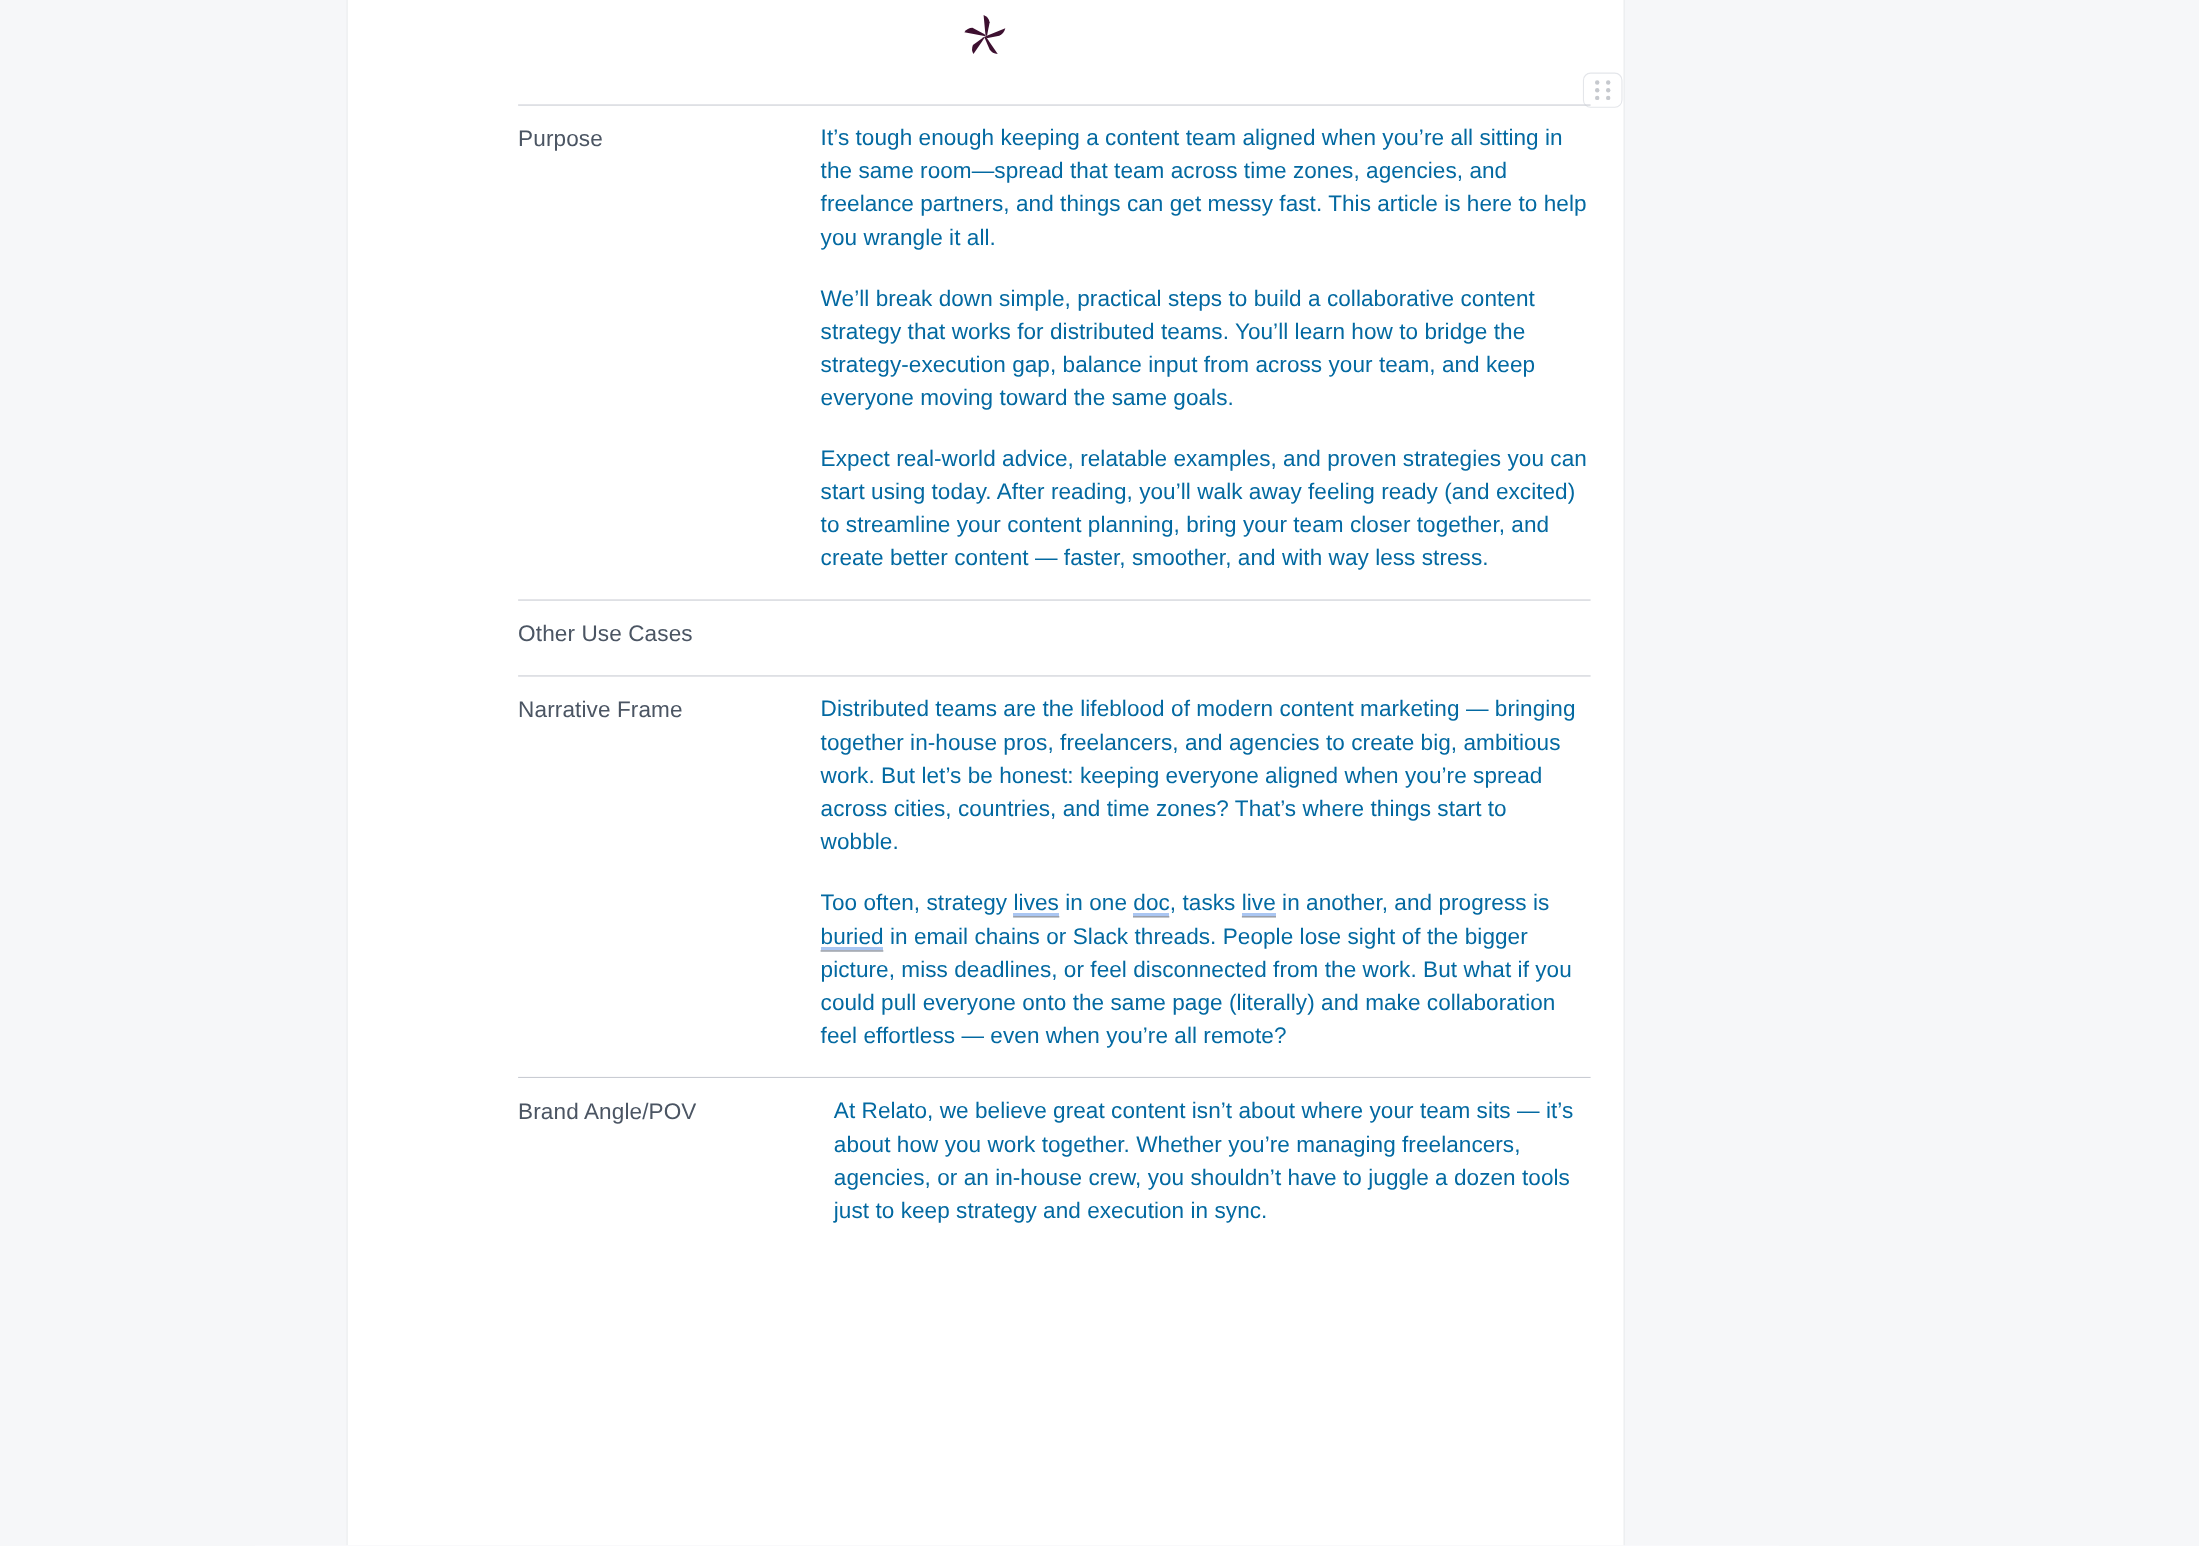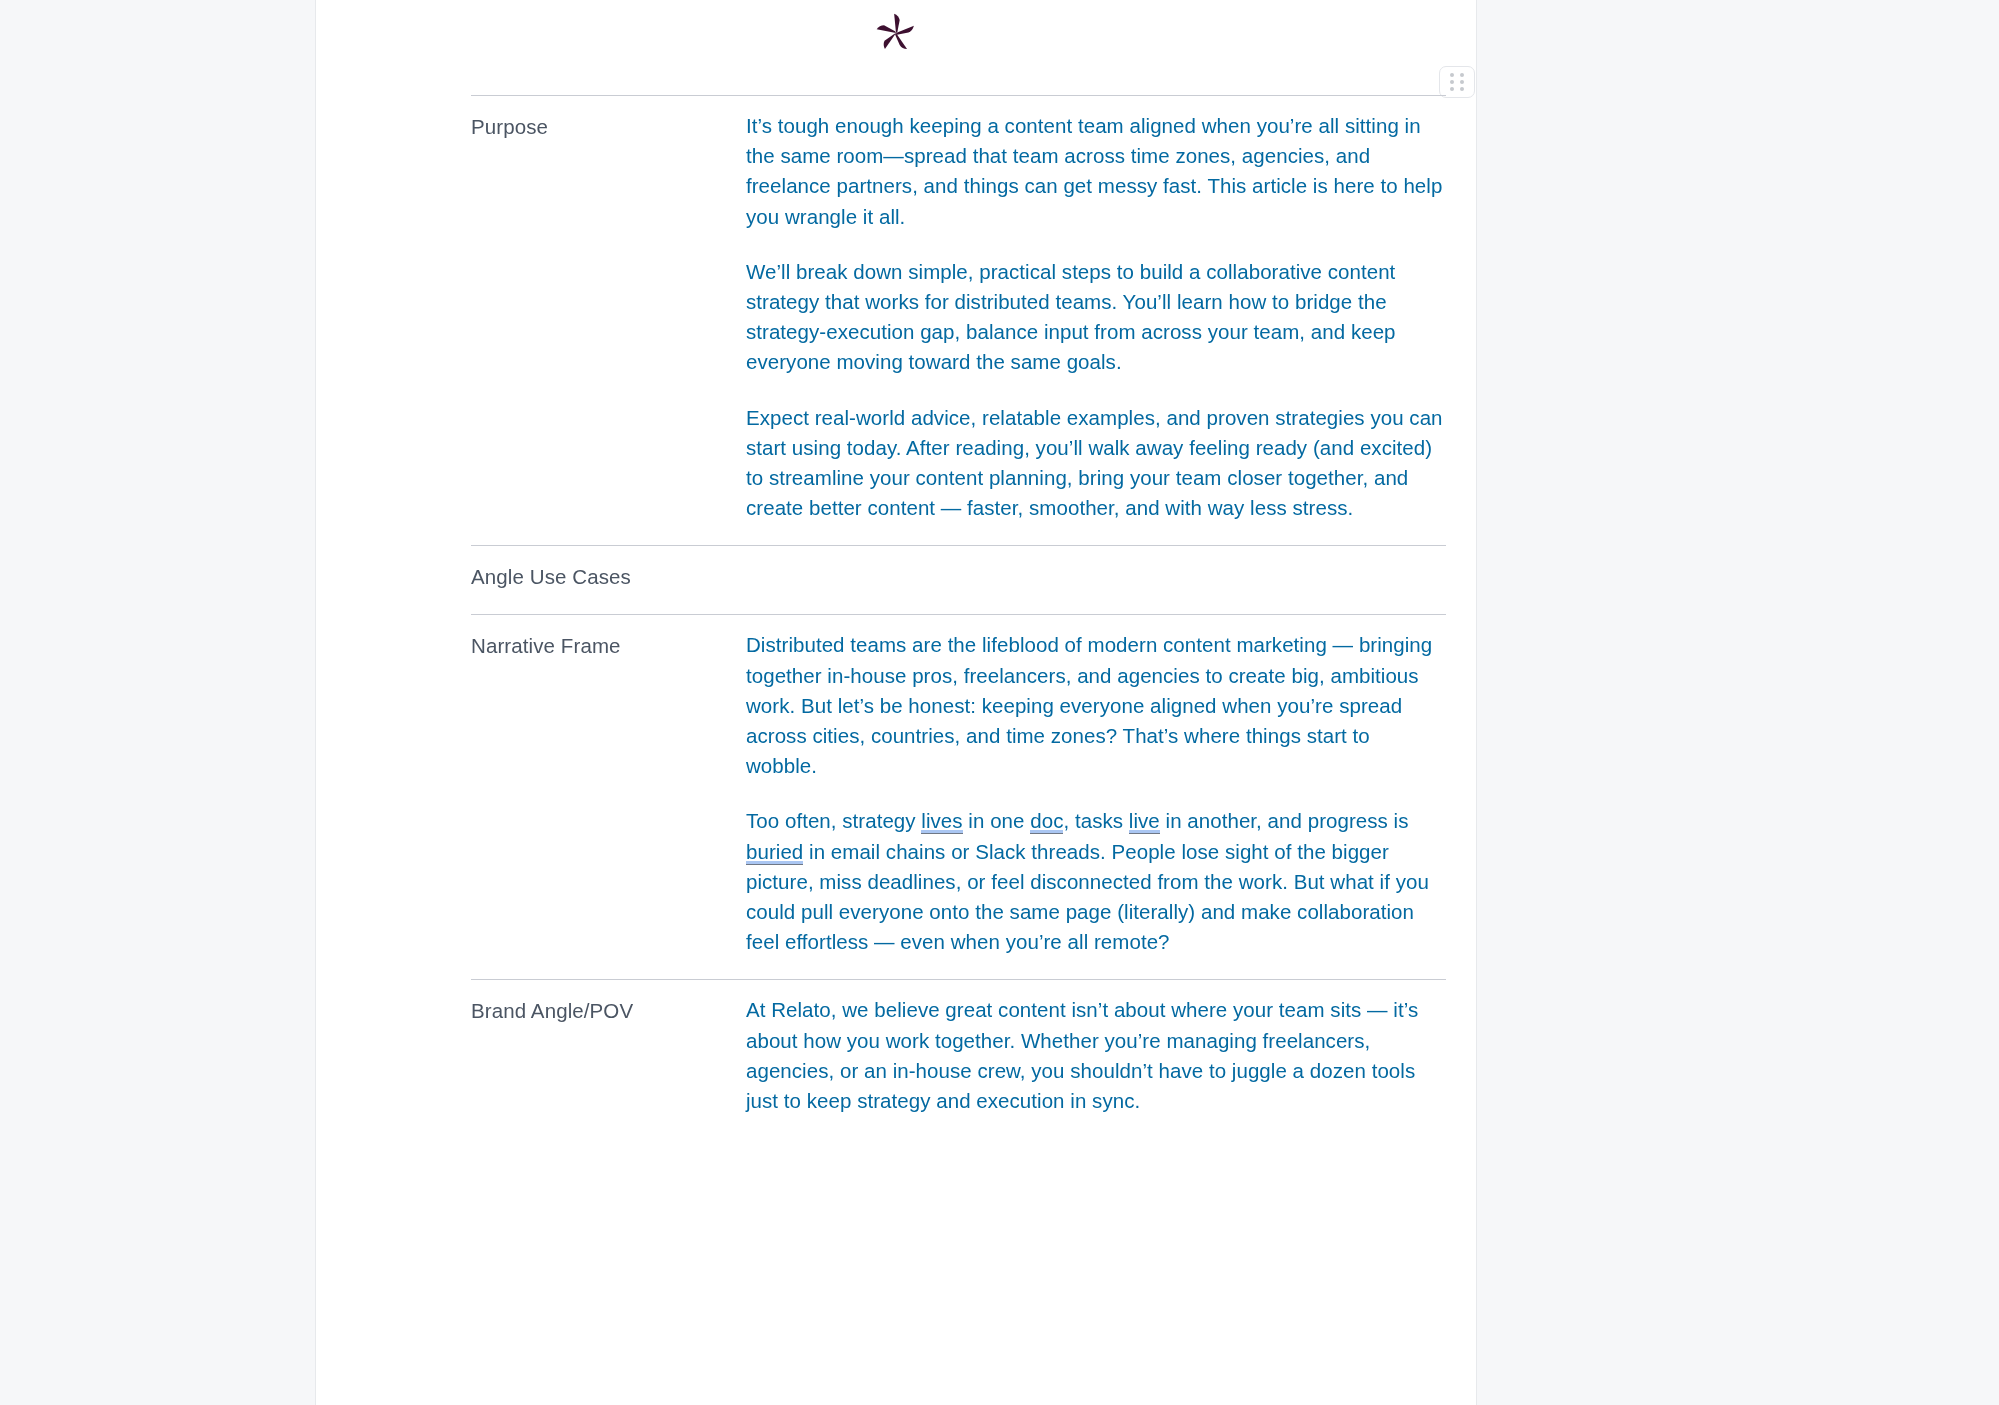--- a/index.html
+++ b/index.html
@@ -89,20 +89,21 @@
 
   .brief-row {
     display: flex;
     align-items: flex-start;
     border-top: 1px solid #c9ccd3;
     padding-top: 15px;
     padding-bottom: 22px;
   }
   .brief-row:last-child {
     padding-bottom: 10px;
+    gap: 12px;
   }
 
   .brief-label {
     flex: 0 0 275px;
     font-size: 20.5px;
     line-height: 30px;
     color: #4b5563;
     letter-spacing: 0.1px;
     padding-top: 1px;
   }
@@ -166,21 +167,21 @@
         <div class="brief-label">Purpose</div>
         <div class="brief-value">
           <p>It’s tough enough keeping a content team aligned when you’re all sitting in the same room—spread that team across time zones, agencies, and freelance partners, and things can get messy fast. This article is here to help you wrangle it all.</p>
           <p>We’ll break down simple, practical steps to build a collaborative content strategy that works for distributed teams. You’ll learn how to bridge the strategy-execution gap, balance input from across your team, and keep everyone moving toward the same goals.</p>
           <p>Expect real-world advice, relatable examples, and proven strategies you can start using today. After reading, you’ll walk away feeling ready (and excited) to streamline your content planning, bring your team closer together, and create better content — faster, smoother, and with way less stress.</p>
         </div>
       </div>
 
 
       <div class="brief-row">
-        <div class="brief-label">Angle Use Cases</div>
+        <div class="brief-label">Other Use Cases</div>
       </div>
 
       <div class="brief-row">
         <div class="brief-label">Narrative Frame</div>
         <div class="brief-value">
           <p>Distributed teams are the lifeblood of modern content marketing — bringing together in-house pros, freelancers, and agencies to create big, ambitious work. But let’s be honest: keeping everyone aligned when you’re spread across cities, countries, and time zones? That’s where things start to wobble.</p>
           <p>Too often, strategy <span class="sugg">lives</span> in one <span class="sugg">doc</span>, tasks <span class="sugg">live</span> in another, and progress is <span class="sugg">buried</span> in email chains or Slack threads. People lose sight of the bigger picture, miss deadlines, or feel disconnected from the work. But what if you could pull everyone onto the same page (literally) and make collaboration feel effortless — even when you’re all remote?</p>
         </div>
       </div>
 

